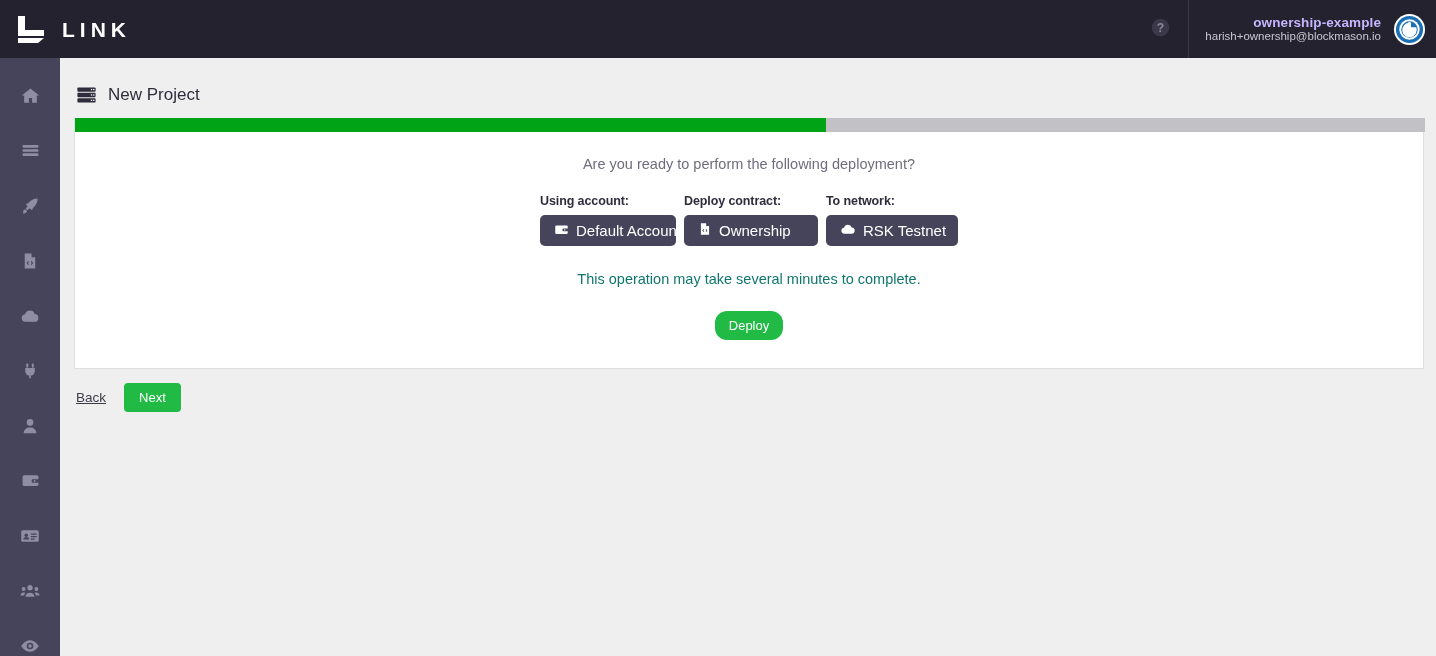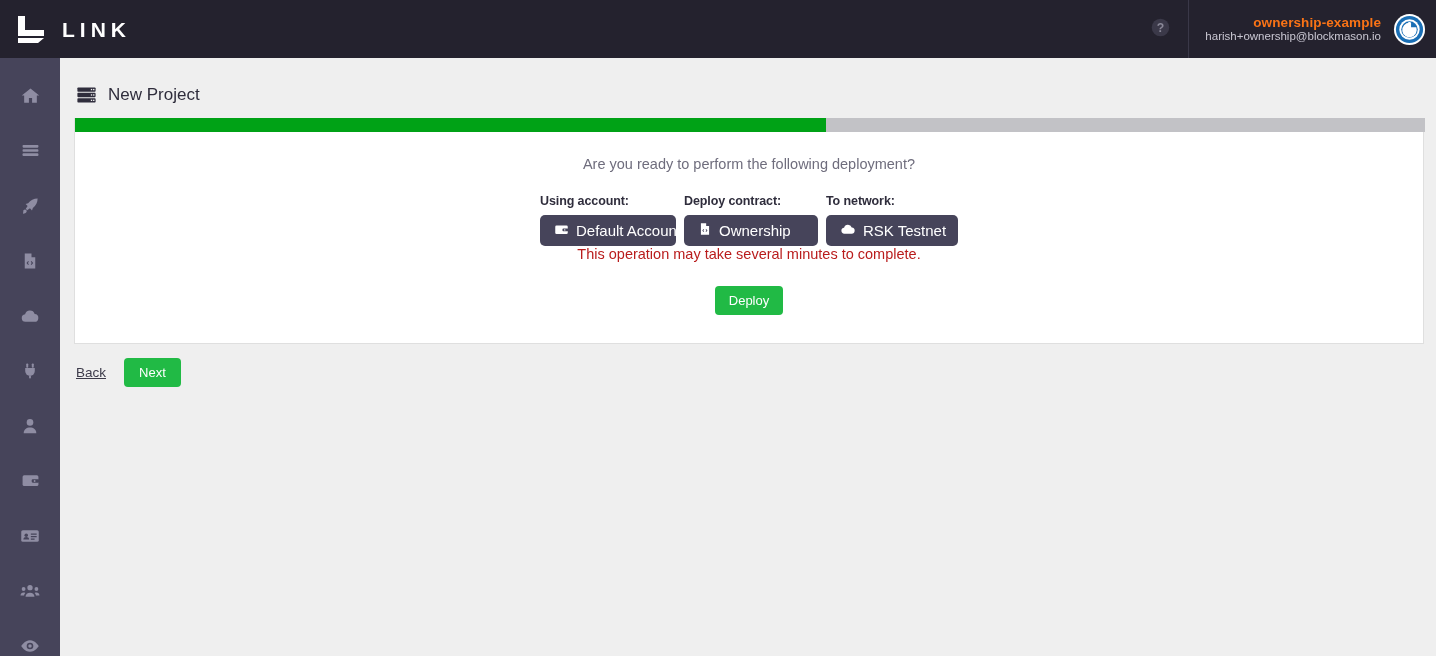--- a/index.html
+++ b/index.html
@@ -42,21 +42,21 @@
     cursor: pointer;
   }
   .acct-block {
     height: 58px;
     display: flex; align-items: center;
     border-left: 1px solid #3a3848;
     padding: 0 10px 0 16px;
   }
   .acct-text { text-align: right; margin-right: 12px; line-height: 1.15; }
   .acct-name {
-    color: #f97316; font-size: 13.5px; font-weight: bold;
+    color: #c4b5fd; font-size: 13.5px; font-weight: bold;
     letter-spacing: .1px;
   }
   .acct-email { color: #c9c7d2; font-size: 11.5px; }
   .acct-avatar {
     width: 33px; height: 33px; flex: 0 0 auto; cursor: pointer;
   }
 
   
   .sidebar {
     position: absolute; top: 58px; left: 0;
@@ -125,29 +125,30 @@
     padding: 0 14px;
     font-size: 15px;
     cursor: pointer;
     white-space: nowrap;
   }
   .chip svg { fill: #ffffff; margin-right: 7px; flex: 0 0 auto; }
   .chip-acct { width: 136px; }
   .chip-contract { width: 134px; }
   .chip-network { width: 132px; }
   .note {
-    font-size: 14.5px; color: #b91c1c;
+    font-size: 14.5px; color: #0f766e;
+    margin-top: 25px;
   }
   .deploy-wrap { margin-top: 24px; }
   .btn-green {
     display: inline-block;
     background: #21ba45;
     color: #ffffff;
     border: none;
-    border-radius: 4px;
+    border-radius: 12px;
     font-size: 13px;
     font-family: "Liberation Sans", sans-serif;
     padding: 8px 14px;
     cursor: pointer;
     line-height: 1;
   }
   .nav-row {
     display: flex; align-items: center;
     margin-top: 14px; padding-left: 2px;
     gap: 18px;

